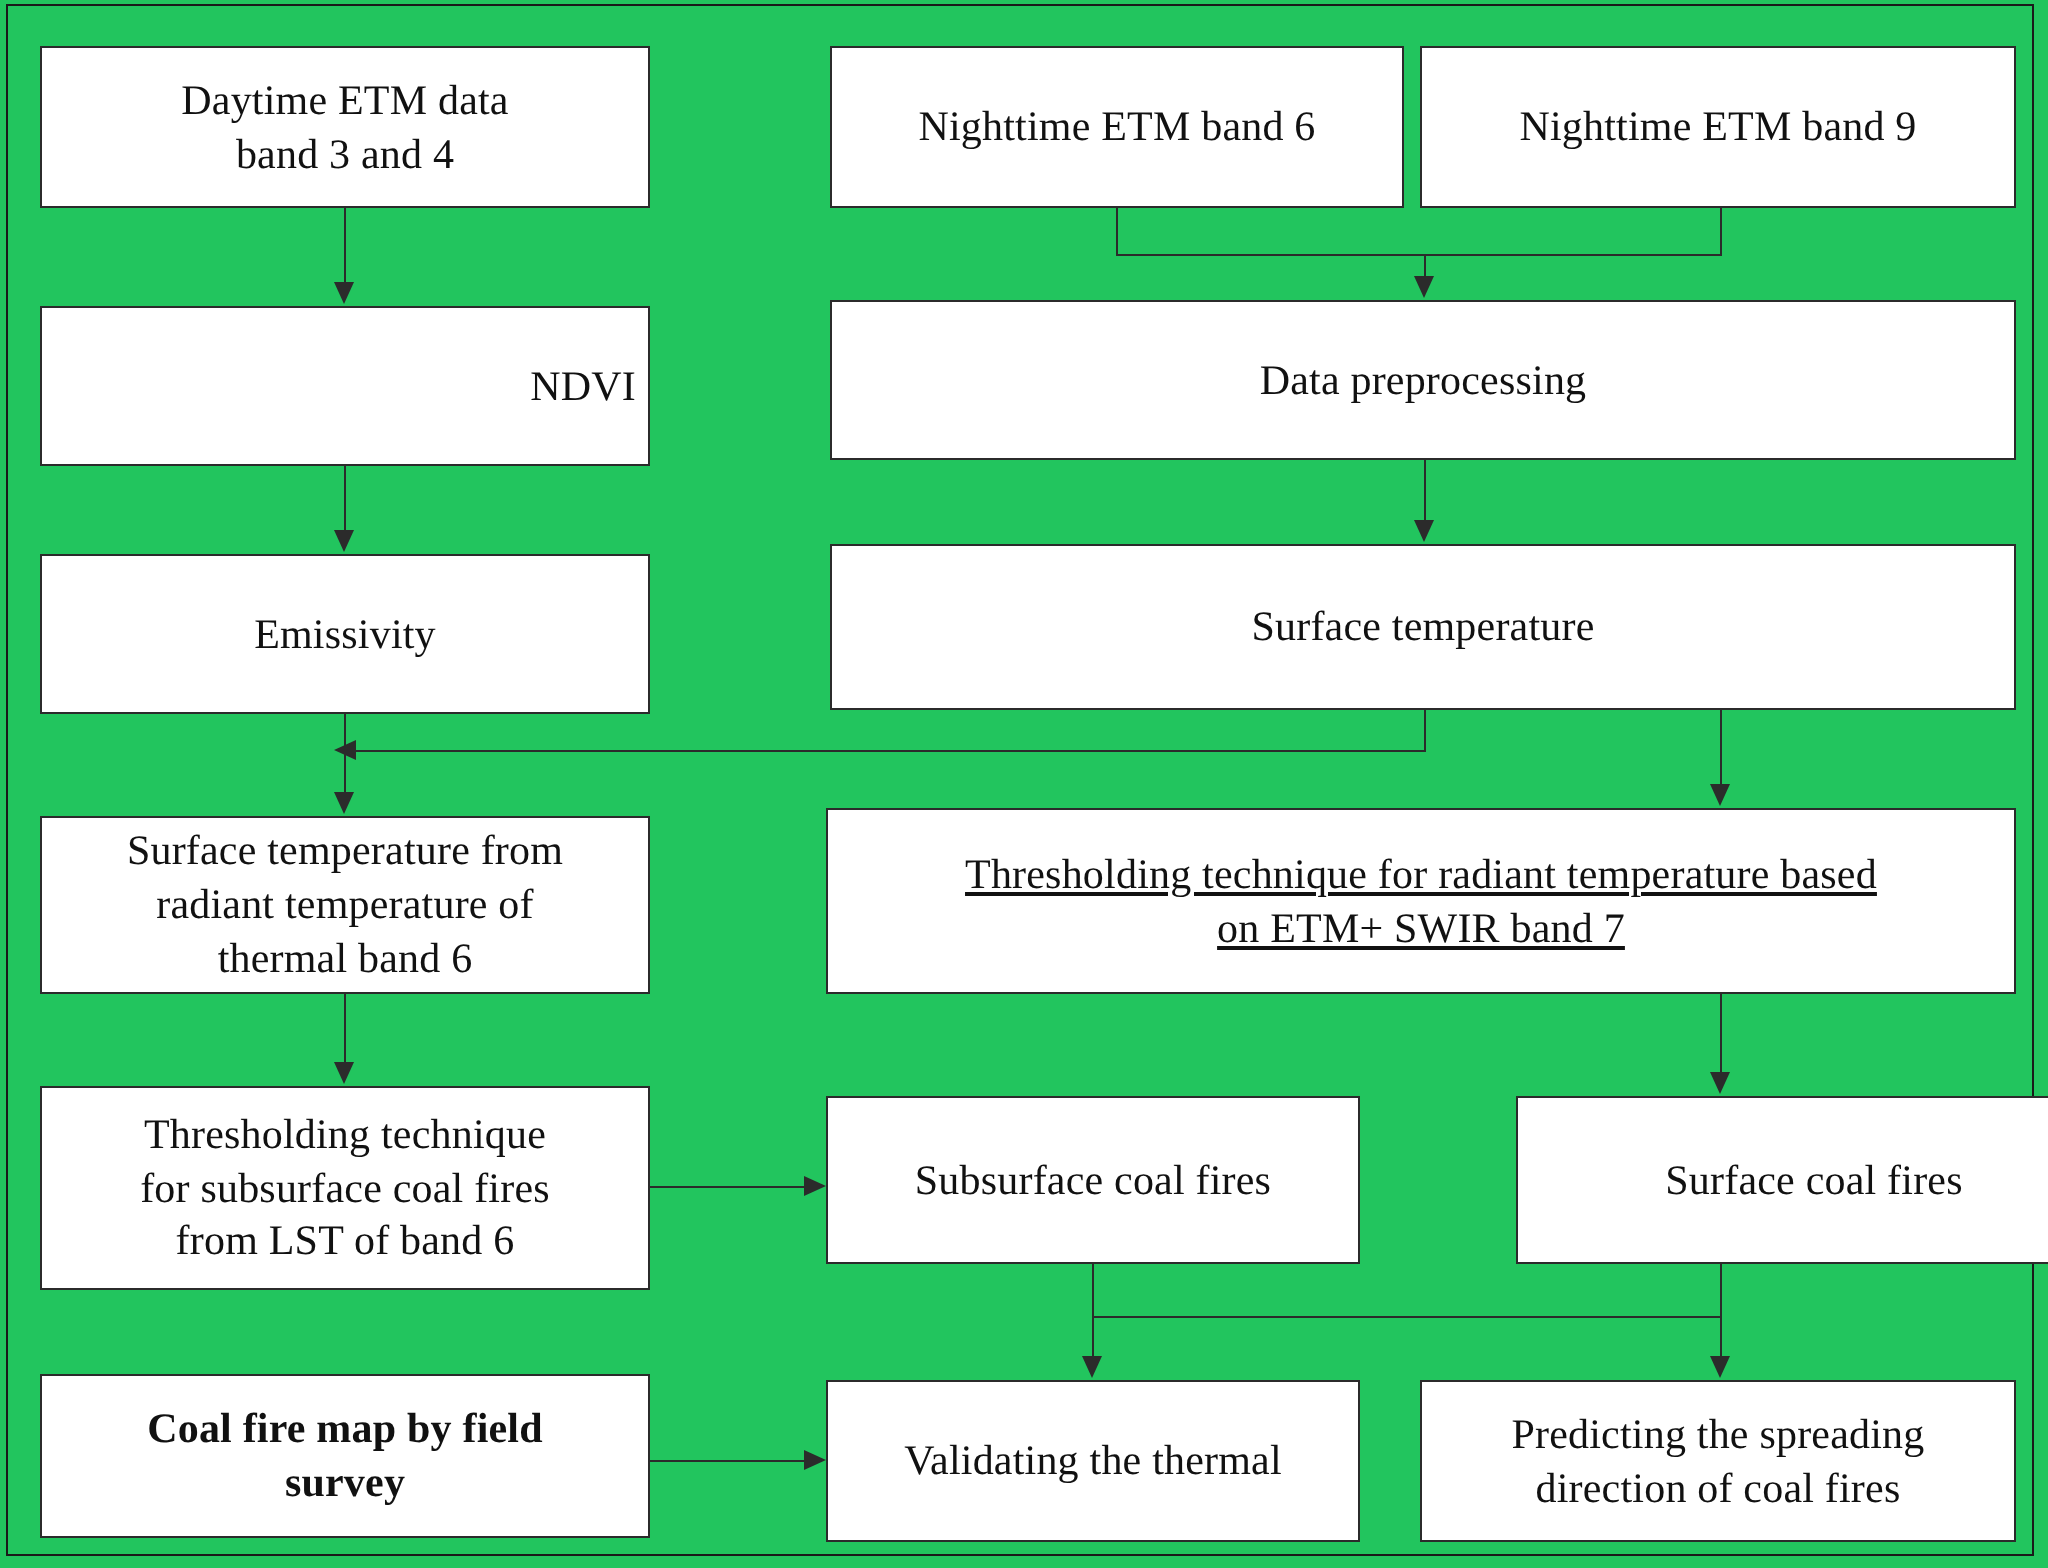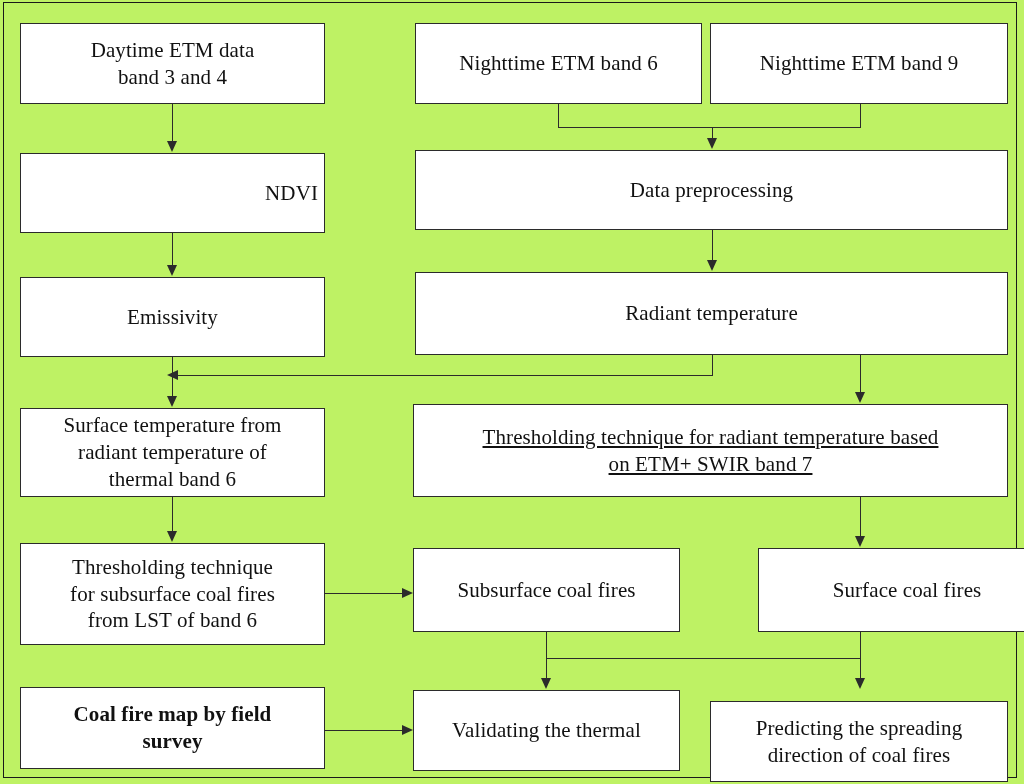--- a/index.html
+++ b/index.html
@@ -9,21 +9,21 @@
     background: #ffffff;
   }
   body {
     font-family: "Liberation Serif", "DejaVu Serif", serif;
     color: #111111;
   }
   #canvas {
     position: relative;
     width: 1024px;
     height: 784px;
-    background: #bef264;
+    background: #22c55e;
     overflow: hidden;
   }
   
   #frame {
     position: absolute;
     left: 3px;
     top: 2px;
     width: 1014px;
     height: 776px;
     border: 1.5px solid #1a1a1a;
@@ -109,21 +109,21 @@
 
   <div class="node" style="left:415px; top:150px; width:593px; height:80px;">
     <span>Data preprocessing</span>
   </div>
 
   <div class="node" style="left:20px; top:277px; width:305px; height:80px;">
     <span>Emissivity</span>
   </div>
 
   <div class="node" style="left:415px; top:272px; width:593px; height:83px;">
-    <span>Radiant temperature</span>
+    <span>Surface temperature</span>
   </div>
 
   <div class="node" style="left:20px; top:408px; width:305px; height:89px;">
     <span>Surface temperature from<br>radiant temperature of<br>thermal band 6</span>
   </div>
 
   <div class="node" style="left:413px; top:404px; width:595px; height:93px;text-decoration:underline;">
     <span>Thresholding  technique for radiant temperature based<br>on ETM+ SWIR band 7</span>
   </div>
 
@@ -140,21 +140,21 @@
   </div>
 
   <div class="node" style="left:20px; top:687px; width:305px; height:82px;font-weight:bold;">
     <span>Coal fire map by field<br>survey</span>
   </div>
 
   <div class="node" style="left:413px; top:690px; width:267px; height:81px;">
     <span>Validating  the thermal</span>
   </div>
 
-  <div class="node" style="left:710px; top:690px; width:298px; height:81px;margin-top:11px;">
+  <div class="node" style="left:710px; top:690px; width:298px; height:81px;">
     <span>Predicting the spreading<br>direction of coal fires</span>
   </div>
 
   <div class="vline" style="left:172px; top:104px; height:38px;"></div>
   <div class="arrow-down" style="left:167px; top:141px;"></div>
 
   <div class="vline" style="left:172px; top:233px; height:33px;"></div>
   <div class="arrow-down" style="left:167px; top:265px;"></div>
 
   <div class="vline" style="left:558px; top:104px; height:24px;"></div>

